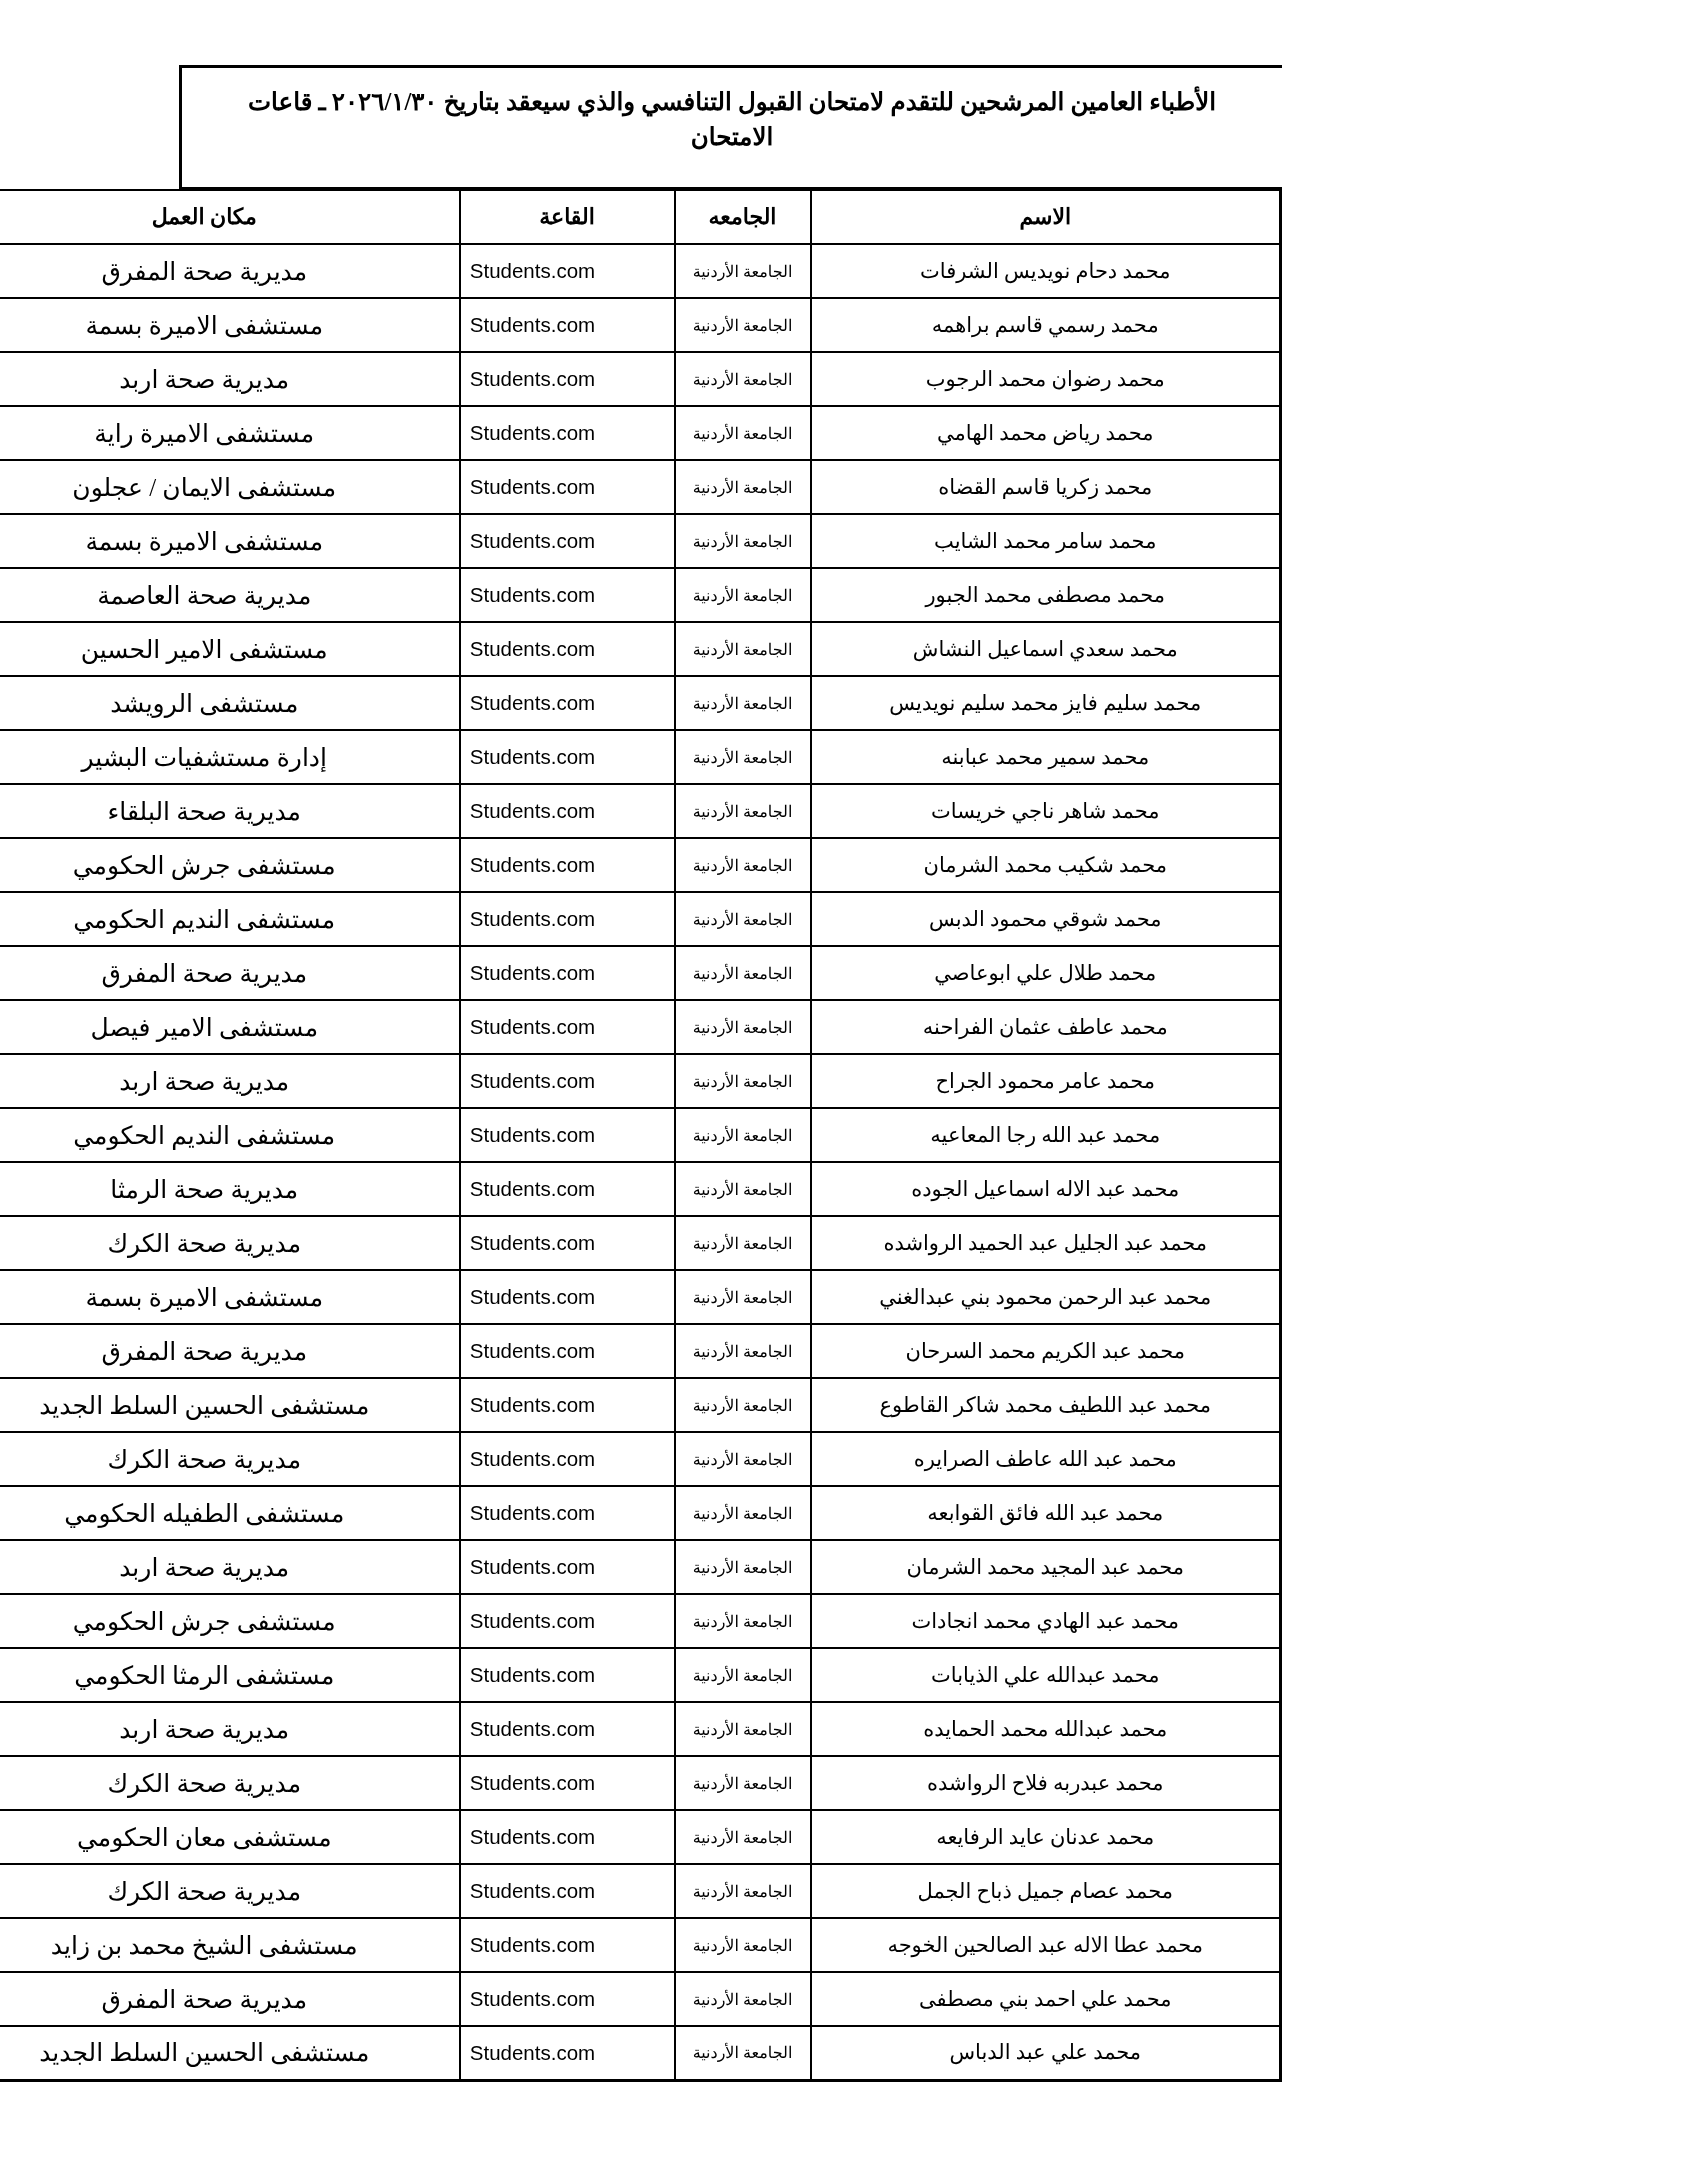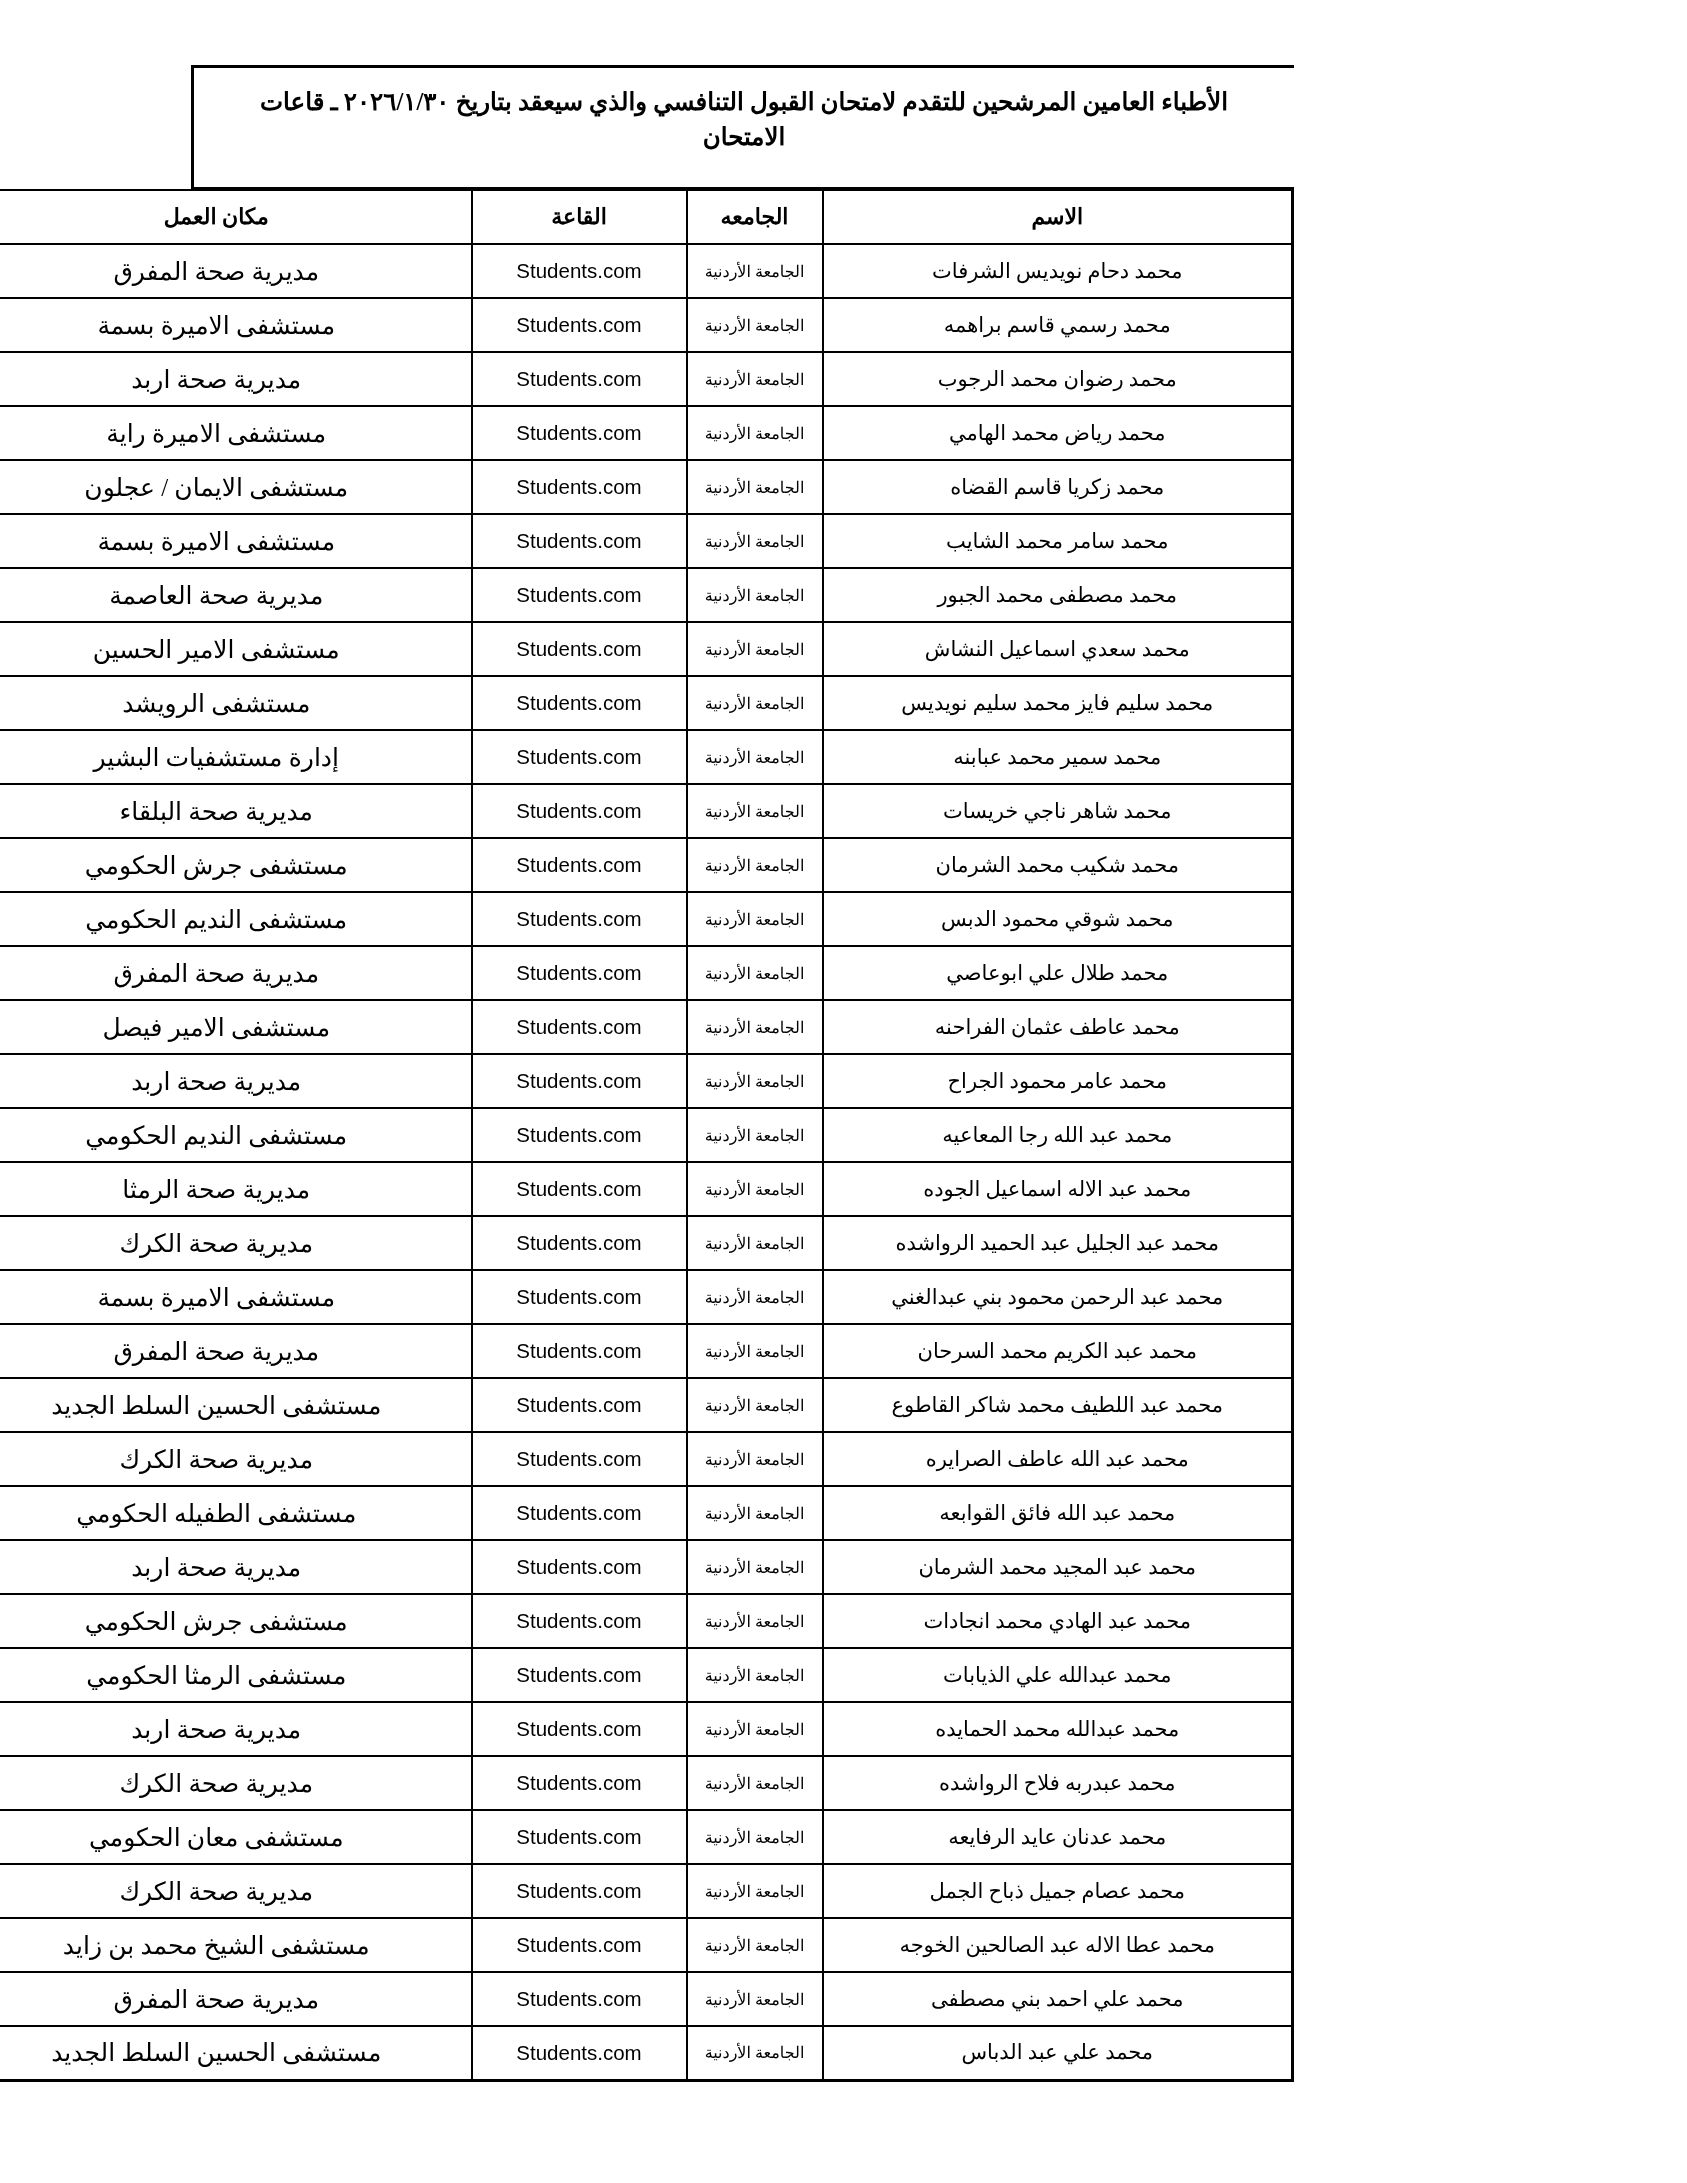--- a/index.html
+++ b/index.html
@@ -18,21 +18,21 @@
 
   .page {
     position: relative;
     width: 1687px;
     height: 2183px;
     background: #ffffff;
   }
 
   .doc-wrap {
     position: absolute;
-    left: 191px;
+    left: 179px;
     top: 65px;
     width: 1103px;
   }
 
   
   .title-row {
     display: flex;
     border-top: 3.3px solid #000;
     border-left: 3.3px solid #000;
     border-bottom: 2.6px solid #000;
@@ -95,21 +95,20 @@
     font-family: "Liberation Serif", "DejaVu Serif", serif;
     white-space: nowrap;
   }
   td.cell-univ {
     text-align: center;
     font-size: 16px;
     font-family: Liberation Serif, serif;
     white-space: nowrap;
   }
   td.cell-hall {
-    text-align: center;
     font-size: 20.5px;
     direction: ltr;
     font-family: "Liberation Sans", sans-serif;
     white-space: nowrap;
   }
   td.cell-workplace {
     text-align: center;
     font-size: 25px;
     font-family: "Liberation Serif", "DejaVu Serif", serif;
     white-space: nowrap;

